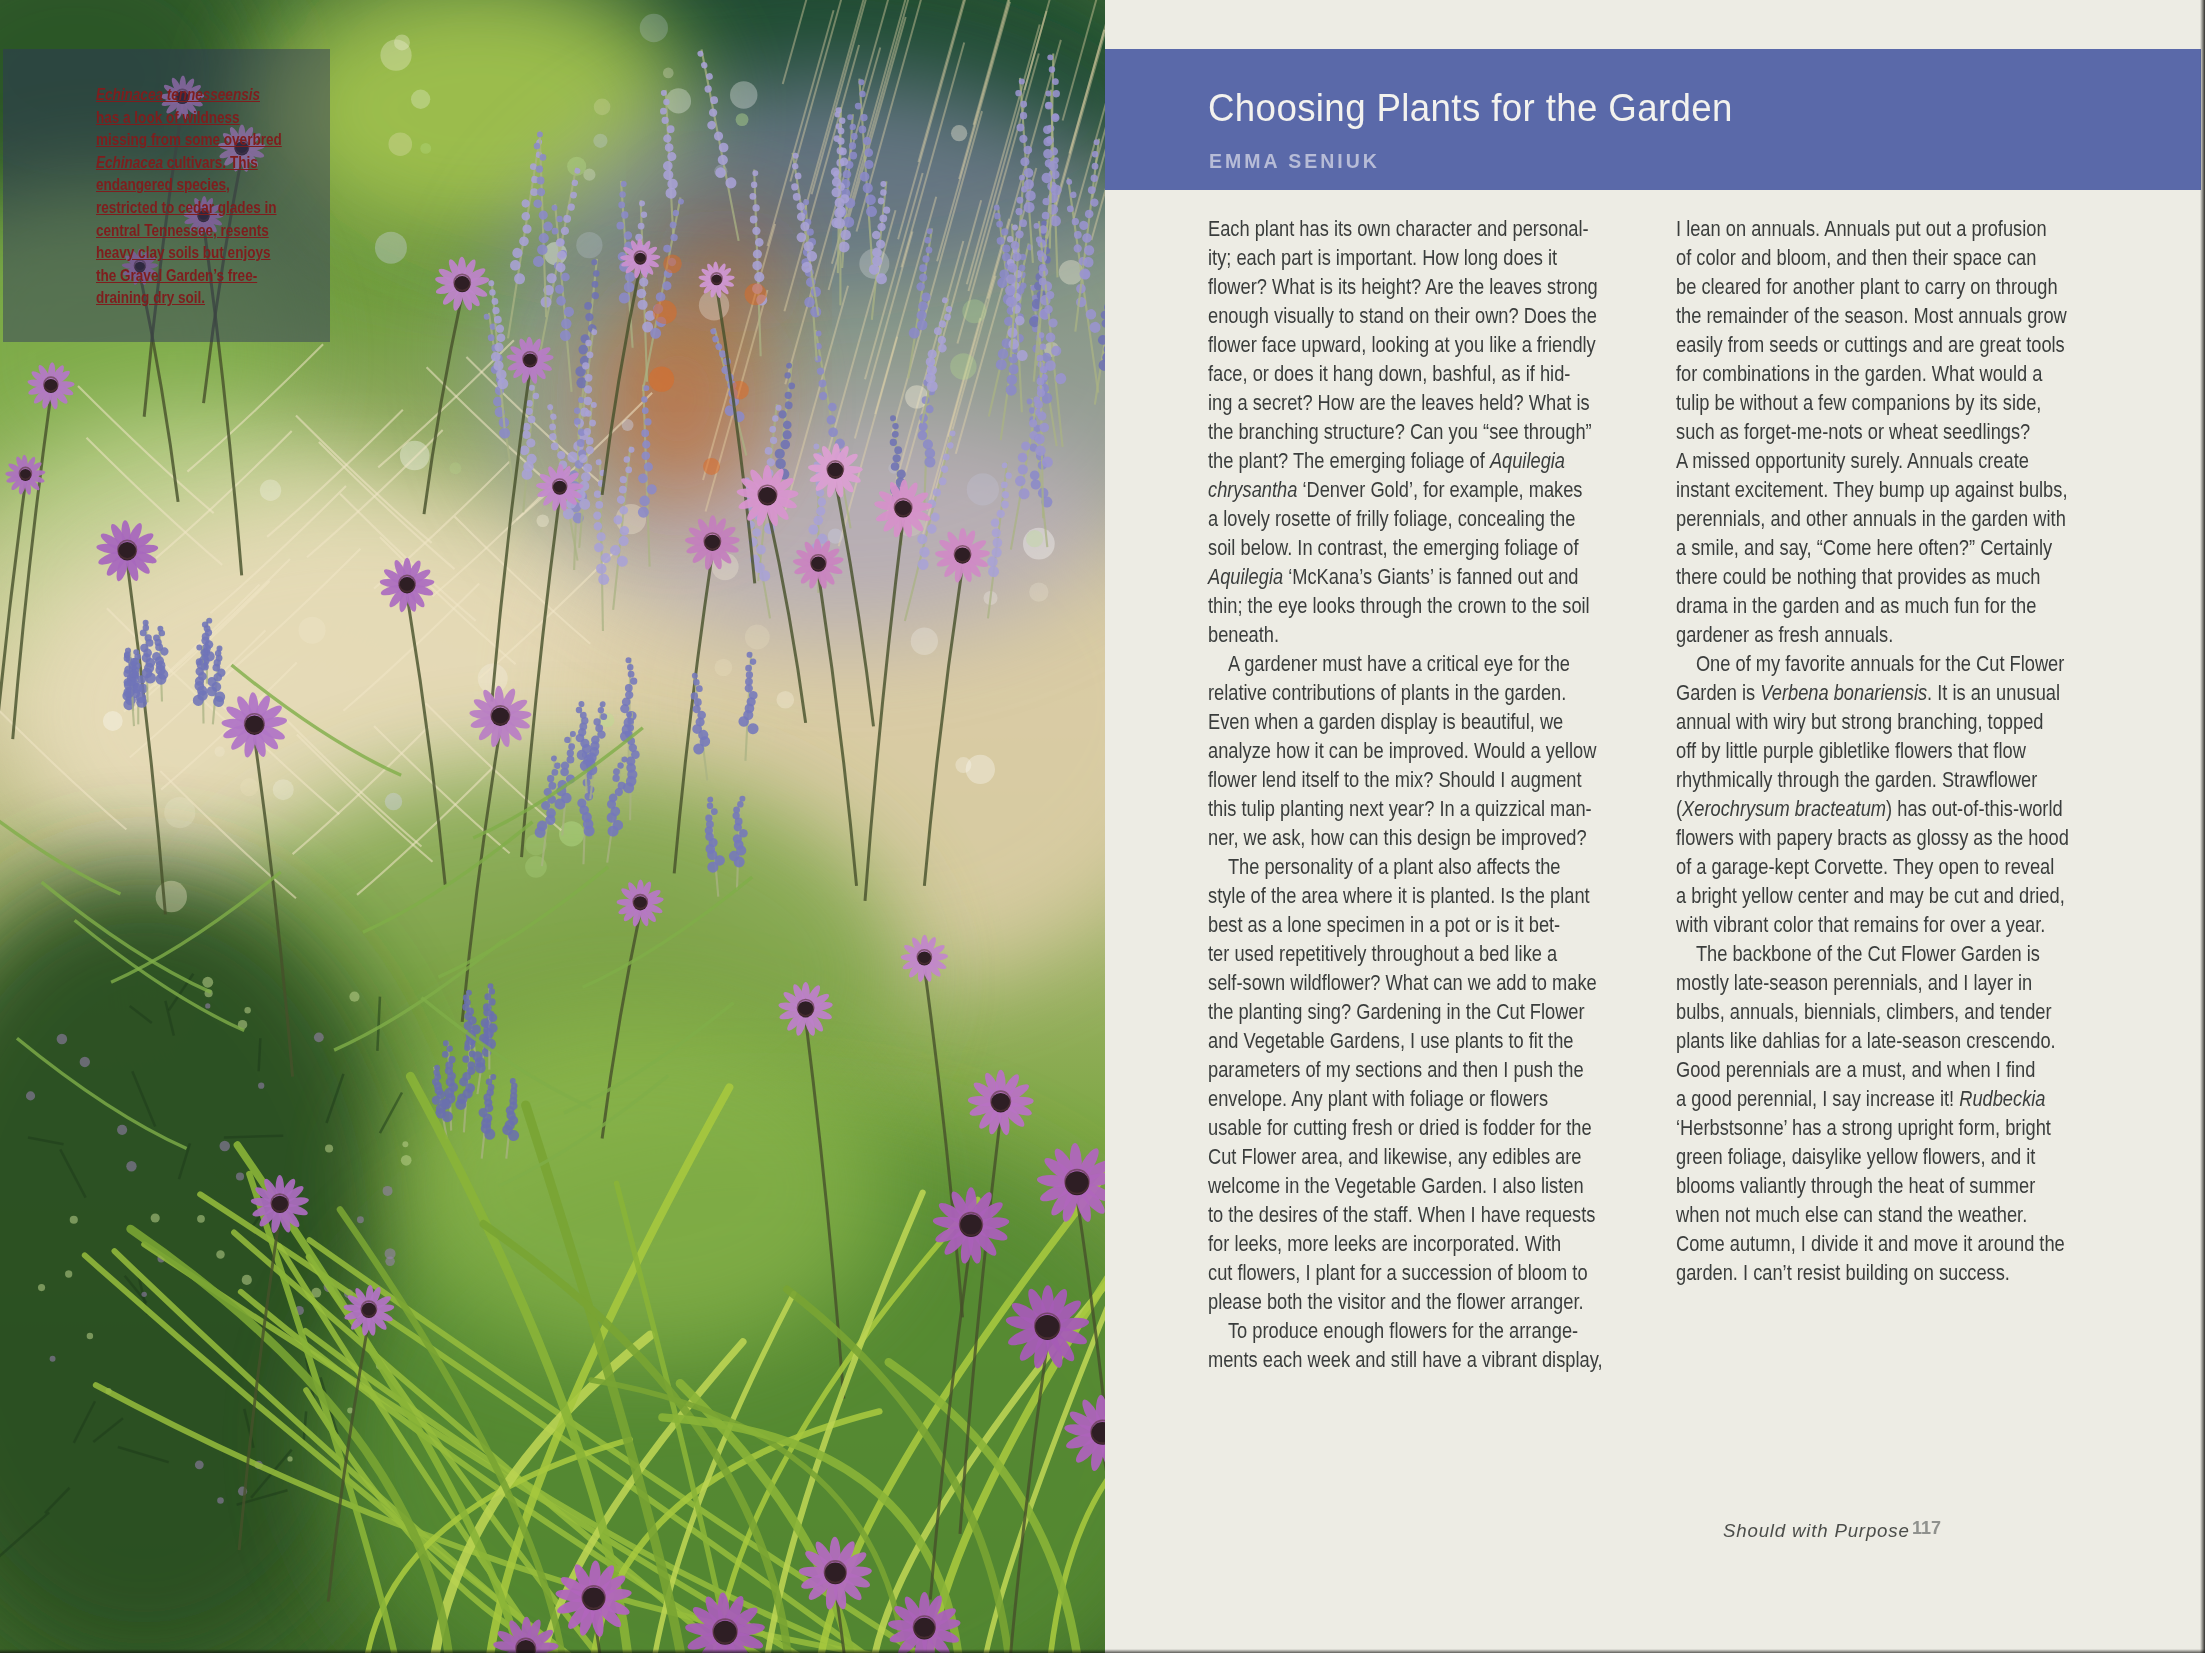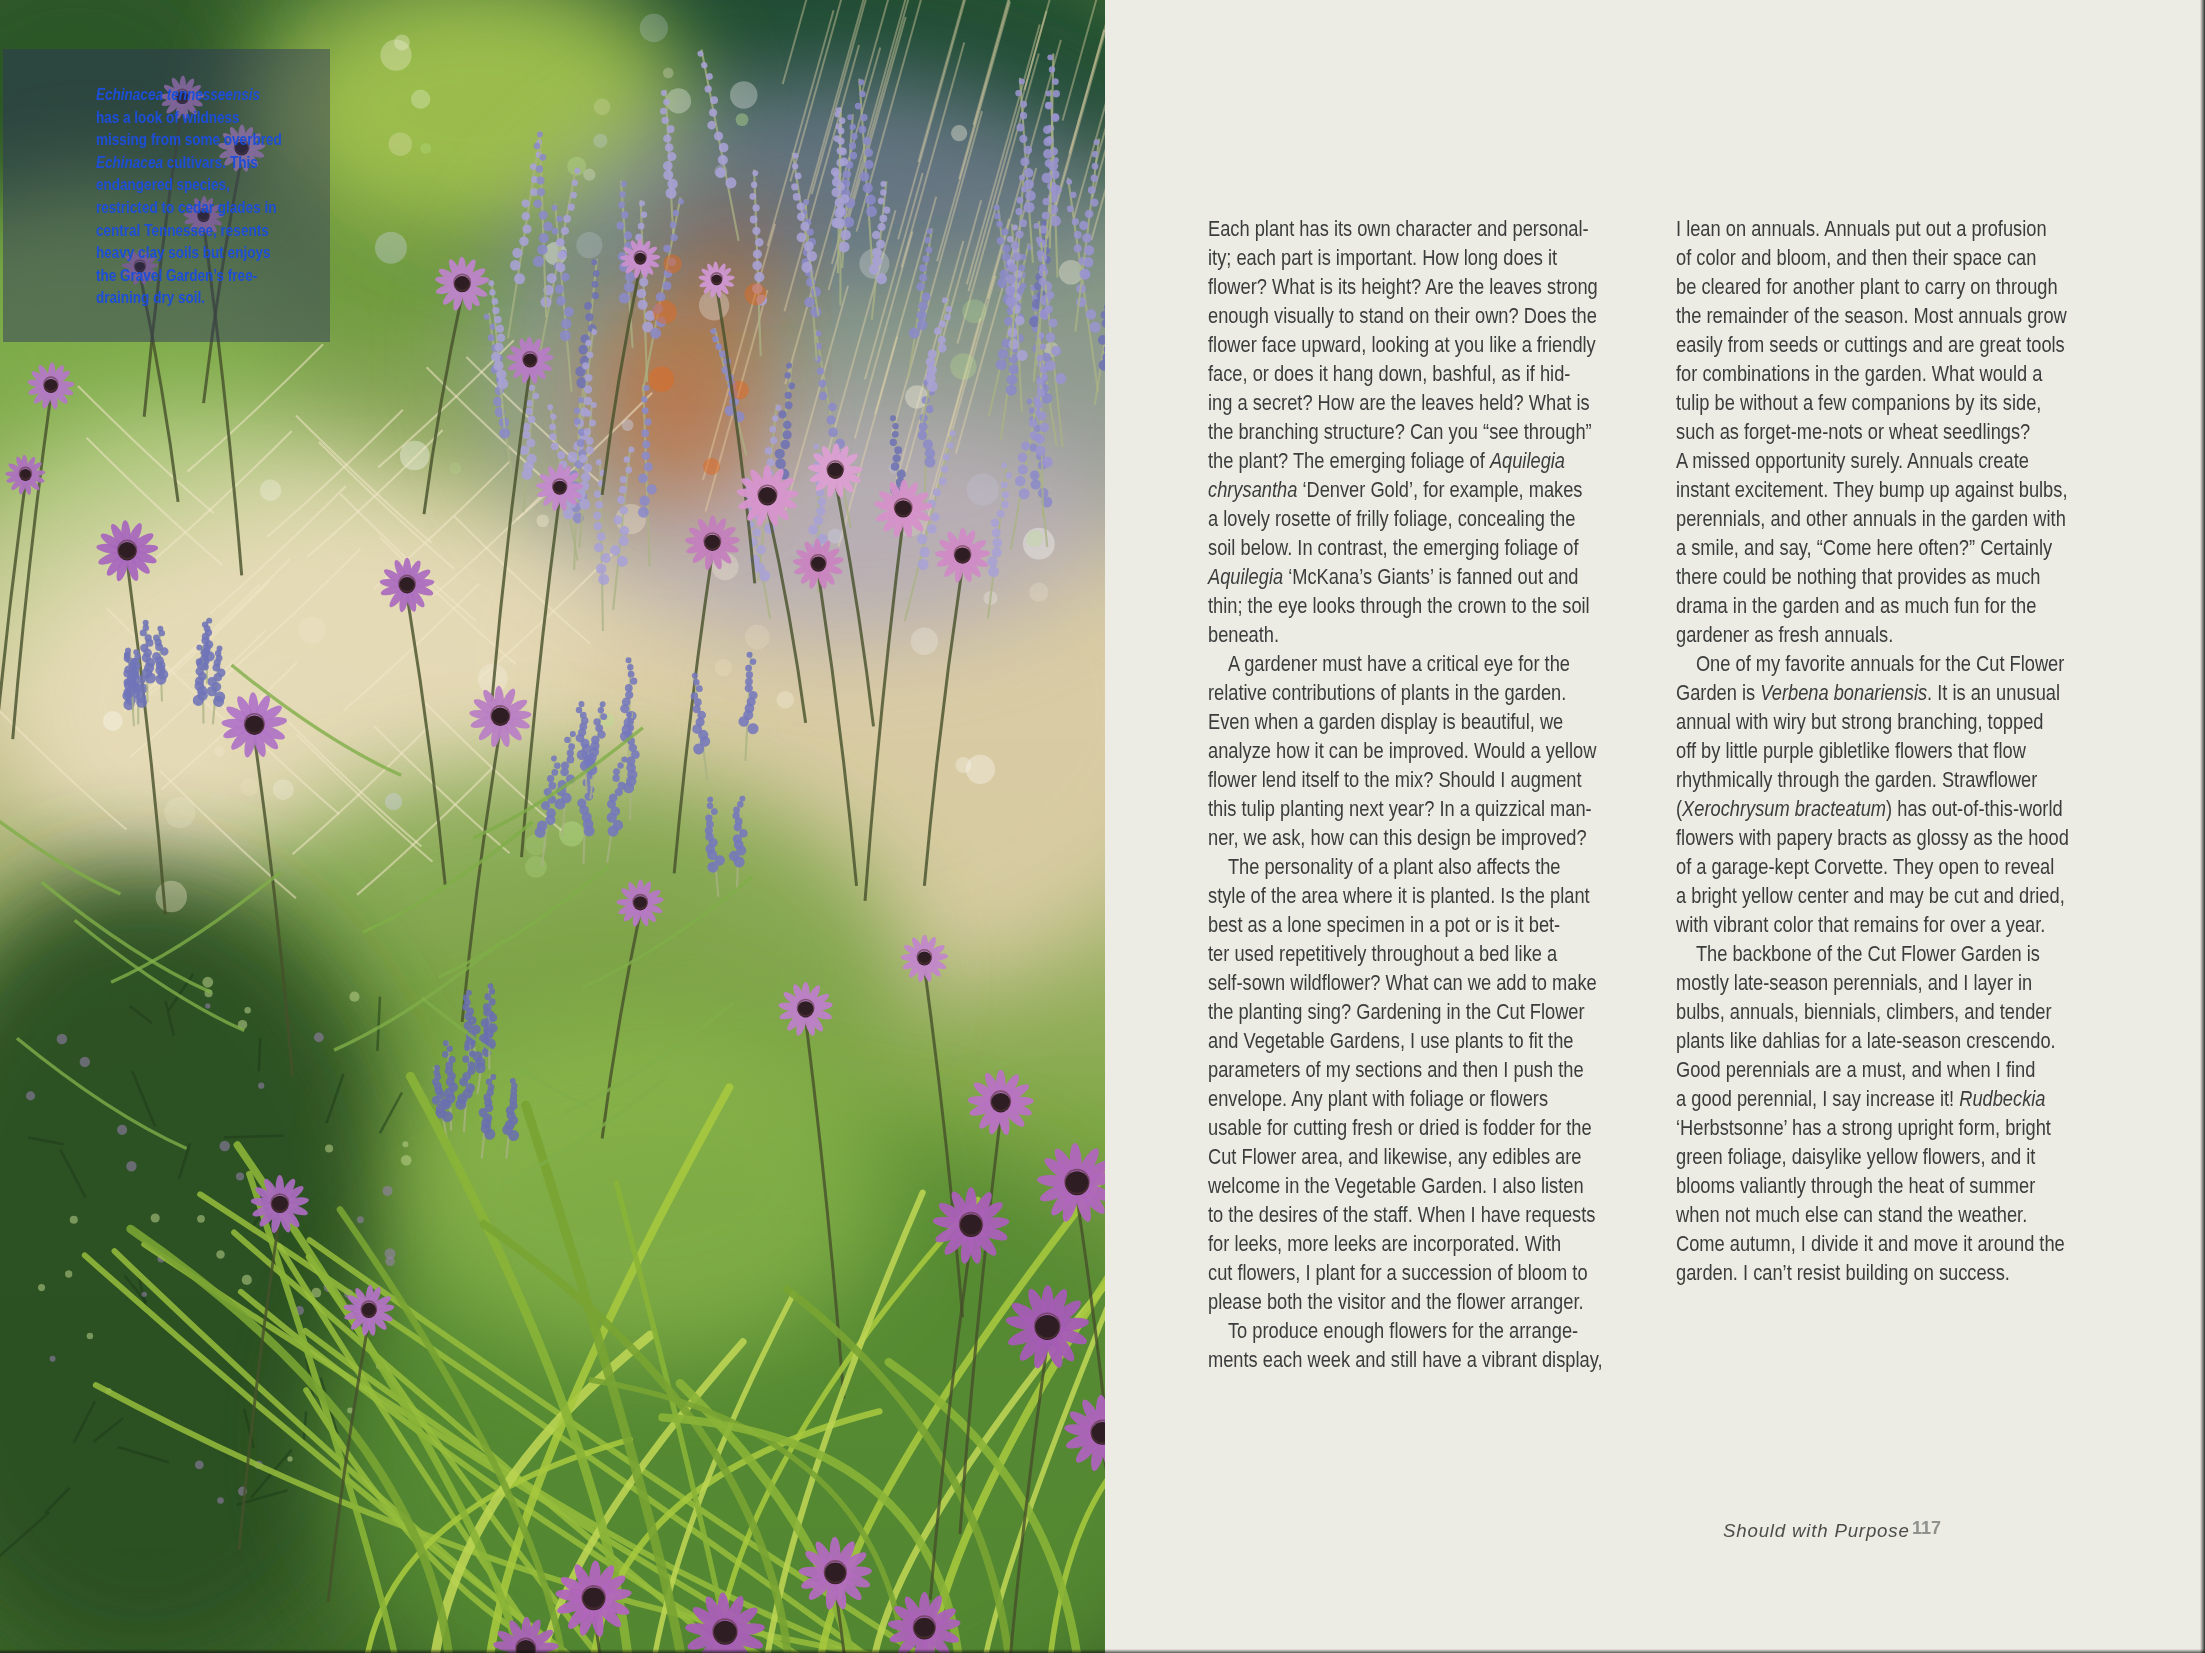--- a/index.html
+++ b/index.html
@@ -6,21 +6,21 @@
   #stage{position:relative;width:2205px;height:1654px;overflow:hidden;
          font-family:"Liberation Sans",sans-serif;background:#edece4;}
 
   
   #photo{position:absolute;left:0;top:0;width:1105px;height:1654px;overflow:hidden;}
   #photo svg{display:block;width:1105px;height:1654px;}
 
   
   #caption-box{position:absolute;left:2.5px;top:49px;width:327px;height:293px;
     background:rgba(47,54,94,0.47);box-sizing:border-box;
-    padding:34px 15.3px 0 93px;color:#1d4ed8;}
+    padding:34px 15.3px 0 93px;color:#7f1d1d;text-decoration:underline;}
   #caption-box .cap-inner{transform:scaleX(.82);transform-origin:0 0;}
   #caption-box .tline{font-size:16.5px;line-height:22.6px;font-weight:700;white-space:nowrap;}
   #caption-box i{font-style:italic;}
 
   
   #page{position:absolute;left:1105px;top:0;width:1100px;height:1654px;background:#edece4;}
   #band{position:absolute;left:0;top:49px;width:1096px;height:141px;background:#5a69a9;}
   #chapter-title{position:absolute;left:103px;top:39px;font-size:39px;line-height:1;
     color:#f3f2ee;font-weight:400;letter-spacing:0.4px;white-space:nowrap;
     transform:scaleX(.94);transform-origin:0 0;}
@@ -2299,20 +2299,24 @@
           <div class="tline">restricted to cedar glades in</div>
           <div class="tline">central Tennessee, resents</div>
           <div class="tline">heavy clay soils but enjoys</div>
           <div class="tline">the Gravel Garden’s free-</div>
           <div class="tline">draining dry soil.</div>
         </div>
     </div>
   </div>
 
   <div id="page">
+    <div id="band">
+      <div id="chapter-title">Choosing Plants for the Garden</div>
+      <div id="author-name">EMMA SENIUK</div>
+    </div>
 
     <div id="col1" class="col">
         <div class="tline">Each plant has its own character and personal-</div>
         <div class="tline">ity; each part is important. How long does it</div>
         <div class="tline">flower? What is its height? Are the leaves strong</div>
         <div class="tline">enough visually to stand on their own? Does the</div>
         <div class="tline">flower face upward, looking at you like a friendly</div>
         <div class="tline">face, or does it hang down, bashful, as if hid-</div>
         <div class="tline">ing a secret? How are the leaves held? What is</div>
         <div class="tline">the branching structure? Can you “see through”</div>

